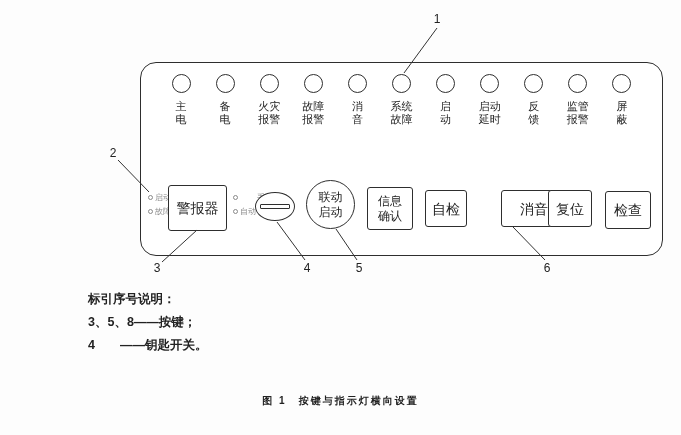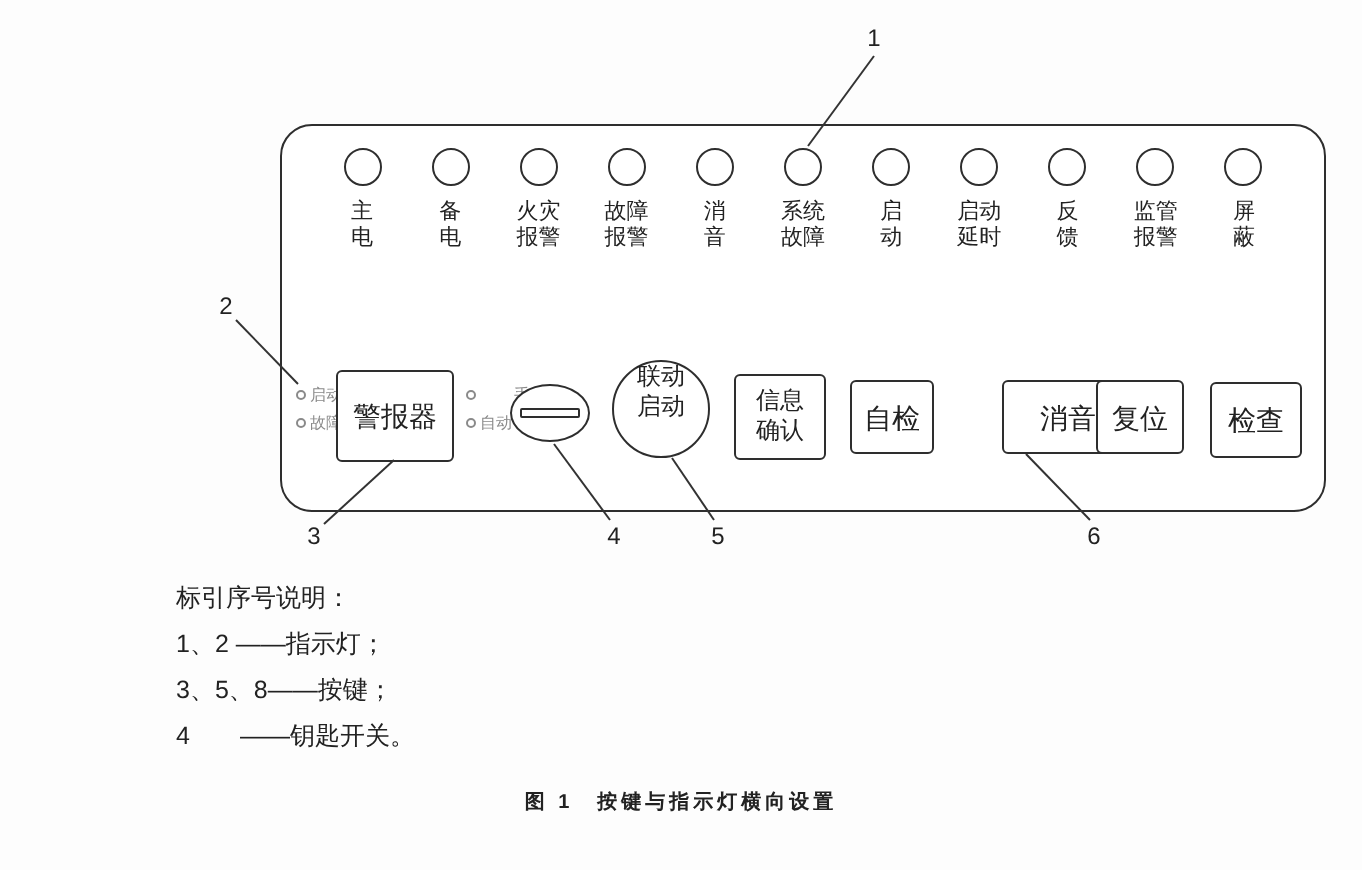--- a/index.html
+++ b/index.html
@@ -39,47 +39,47 @@
   .mini .dot{width:5px;height:5px;border:1px solid #8a8a8a;border-radius:50%;background:#fff;box-sizing:border-box;flex:0 0 auto;}
   .mini.dark{color:#555;}
   .mini.dark .dot{border-color:#555;}
 
   .btn{
     position:absolute;border:1.5px solid #2e2e2e;border-radius:3px;background:#fff;
     display:flex;align-items:center;justify-content:center;
     font-size:14px;text-align:left;box-sizing:border-box;
     white-space:pre-line;line-height:16px;
   }
-  .btn.two{font-size:12px;line-height:15px;font-family:Liberation Mono, monospace;}
+  .btn.two{font-size:12px;line-height:15px;}
 
   .keyswitch{
     position:absolute;left:114px;top:129px;width:40px;height:29px;
     border:1.5px solid #2e2e2e;border-radius:50%;background:#fff;box-sizing:border-box;
     display:flex;align-items:center;justify-content:center;
   }
   .keyswitch .slot{
     width:78%;height:5px;border:1.2px solid #2e2e2e;background:#fff;box-sizing:border-box;border-radius:1px;
   }
 
   .roundbtn{
     position:absolute;left:165px;top:117px;width:49px;height:49px;
     border:1.5px solid #2e2e2e;border-radius:50%;background:#fff;box-sizing:border-box;
-    display:flex;align-items:flex-start;justify-content:center;
+    display:flex;align-items:center;justify-content:center;
     font-size:12px;line-height:15px;text-align:center;white-space:pre-line;
   }
 
   
   .callout{
     position:absolute;font-size:12px;color:#222;width:14px;text-align:center;
   }
   svg.lines{position:absolute;inset:0;pointer-events:none;}
 
   
   .legend{position:absolute;left:88px;top:292px;font-size:12.5px;line-height:15px;}
-  .legend div{margin-bottom:8px;white-space:pre;}
+  .legend div{margin-bottom:8px;white-space:pre;font-weight:bold;}
 
   .caption{
     position:absolute;left:0;right:0;top:394px;text-align:center;
     font-weight:bold;font-size:10px;letter-spacing:2px;
   }
 </style>
 </head>
 <body>
 
 <div class="stage">
@@ -213,20 +213,19 @@
 
   <div class="callout" style="left:430px;top:12px;">1</div>
   <div class="callout" style="left:106px;top:146px;">2</div>
   <div class="callout" style="left:150px;top:261px;">3</div>
   <div class="callout" style="left:300px;top:261px;">4</div>
   <div class="callout" style="left:352px;top:261px;">5</div>
   <div class="callout" style="left:540px;top:261px;">6</div>
 
   <div class="legend">
     <div>标引序号说明：</div>
-    <div>1、2 ——指示灯；</div>
     <div>3、5、8——按键；</div>
     <div>4　　——钥匙开关。</div>
   </div>
 
   <div class="caption">图 1　按键与指示灯横向设置</div>
 
 </div>
 
 </body></html>

